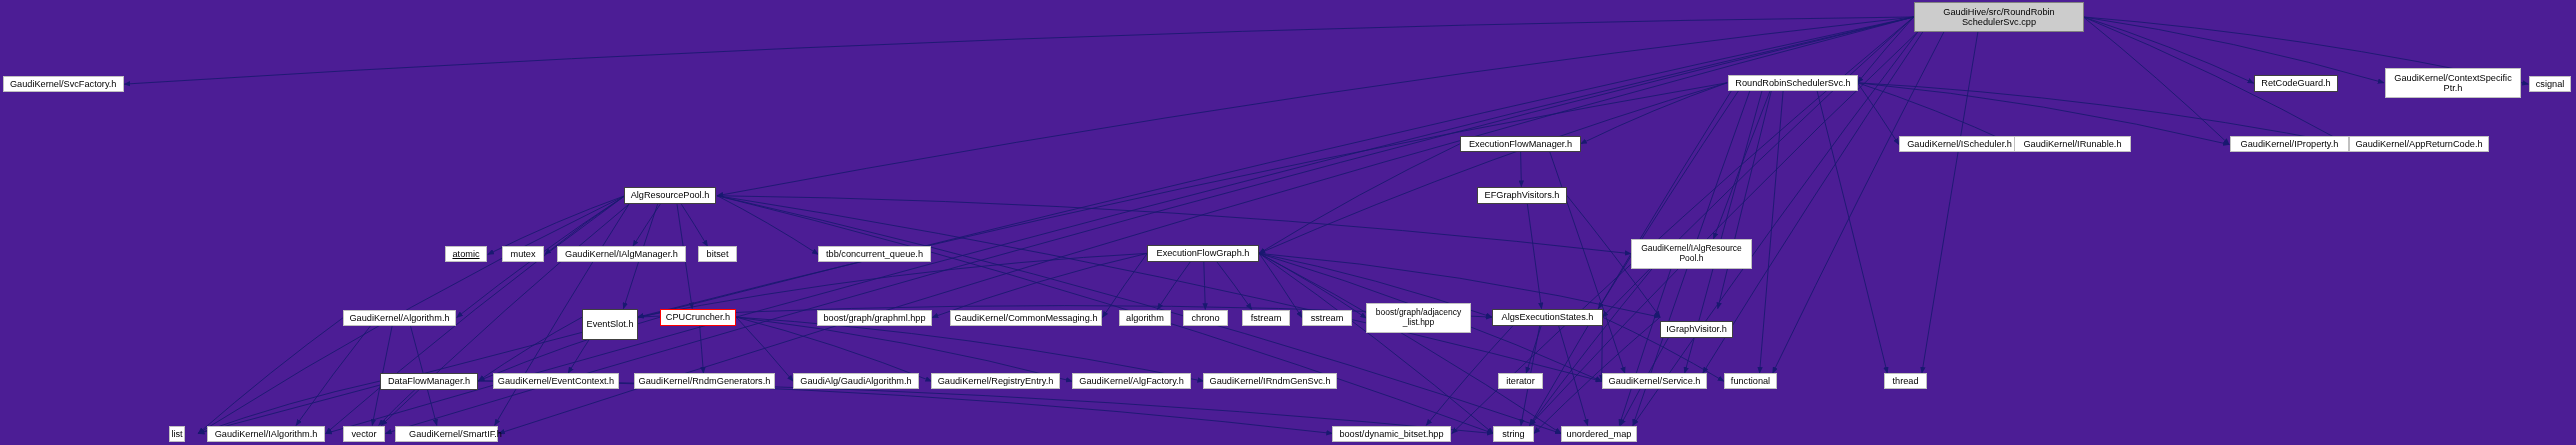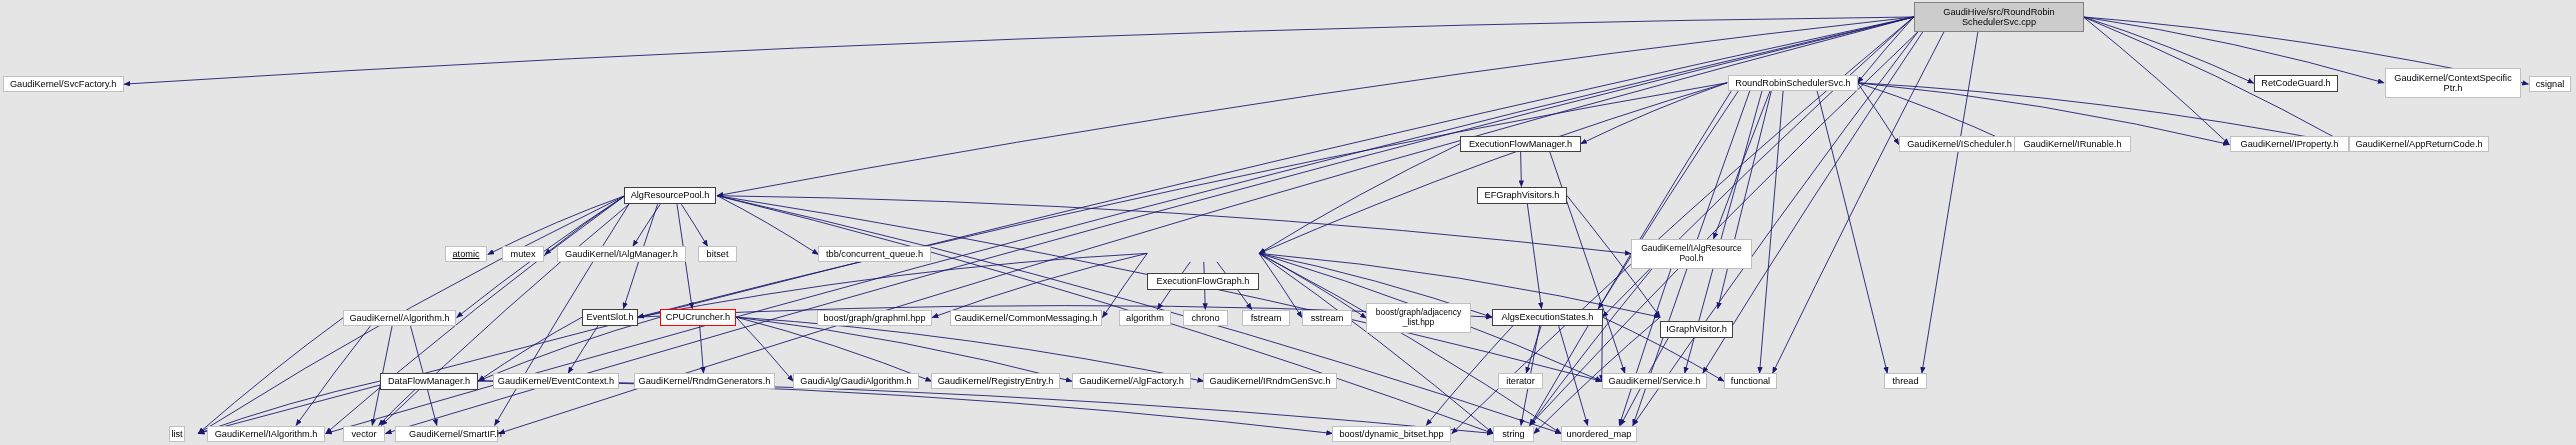--- a/index.html
+++ b/index.html
@@ -1,16 +1,16 @@
 <!DOCTYPE html>
 <html style="font-size:11px"><head>
 <meta charset="utf-8">
 <style>
   html,body{margin:0;padding:0;background:#ffffff;}
-  #canvas{position:relative;width:2576px;height:445px;background:#e5e5e5;
+  #canvas{position:relative;width:2576px;height:445px;background:#4c1d95;
           font-family:"Liberation Sans","DejaVu Sans",sans-serif;overflow:hidden;}
   svg#edges{position:absolute;left:0;top:0;width:2576px;height:445px;pointer-events:none;}
   .node{position:absolute;box-sizing:border-box;display:flex;align-items:center;
         justify-content:center;text-align:center;background:#ffffff;
         border:0.7px solid #c0c0c0;color:#000000;font-size:9.2px;line-height:1.12;
         padding:0.7px 2px;white-space:pre-line;}
   .node.root{background:#cccccc;border:0.7px solid #808080;}
   .node.strong{border:1.1px solid #404040;}
   .node.red{border:1.1px solid #ff0000;}
 </style>
@@ -136,25 +136,25 @@
       <div class="node" style="left: 2014px; top: 136px; width: 117px; height: 16.3px;">GaudiKernel/IRunable.h</div>
       <div class="node" style="left: 2230px; top: 136px; width: 119px; height: 16.3px;">GaudiKernel/IProperty.h</div>
       <div class="node" style="left: 2349px; top: 136px; width: 140px; height: 16.3px;">GaudiKernel/AppReturnCode.h</div>
       <div class="node strong" style="left: 624px; top: 187px; width: 92px; height: 17px;">AlgResourcePool.h</div>
       <div class="node strong" style="left: 1477px; top: 187px; width: 90px; height: 17px;">EFGraphVisitors.h</div>
       <div class="node" style="left: 445px; top: 246px; width: 42px; height: 16.3px; text-decoration: underline;">atomic</div>
       <div class="node" style="left: 502px; top: 246px; width: 42px; height: 16.3px;">mutex</div>
       <div class="node" style="left: 557px; top: 246px; width: 129px; height: 16.3px;">GaudiKernel/IAlgManager.h</div>
       <div class="node" style="left: 698px; top: 246px; width: 39px; height: 16.3px;">bitset</div>
       <div class="node" style="left: 818px; top: 246px; width: 113px; height: 16.3px;">tbb/concurrent_queue.h</div>
-      <div class="node strong" style="left: 1147px; top: 245px; width: 112px; height: 17px; margin-top: 28px;">ExecutionFlowGraph.h</div>
+      <div class="node strong" style="left: 1147px; top: 245px; width: 112px; height: 17px;">ExecutionFlowGraph.h</div>
       <div class="node" style="left: 1631px; top: 239px; width: 121px; height: 30px; font-size: 8.5px;">GaudiKernel/IAlgResource
 Pool.h</div>
       <div class="node" style="left: 343px; top: 310px; width: 113px; height: 16.3px;">GaudiKernel/Algorithm.h</div>
-      <div class="node strong" style="left: 582px; top: 309px; width: 56px; height: 17px;">EventSlot.h</div>
+      <div class="node strong" style="left: 582px; top: 309px; width: 56px; height: 31px;">EventSlot.h</div>
       <div class="node red" style="left: 660px; top: 309px; width: 76px; height: 17px;">CPUCruncher.h</div>
       <div class="node" style="left: 817px; top: 310px; width: 115px; height: 16.3px;">boost/graph/graphml.hpp</div>
       <div class="node" style="left: 950px; top: 310px; width: 152px; height: 16.3px;">GaudiKernel/CommonMessaging.h</div>
       <div class="node" style="left: 1119px; top: 310px; width: 52px; height: 16.3px;">algorithm</div>
       <div class="node" style="left: 1183px; top: 310px; width: 45px; height: 16.3px;">chrono</div>
       <div class="node" style="left: 1242px; top: 310px; width: 48px; height: 16.3px;">fstream</div>
       <div class="node" style="left: 1302px; top: 310px; width: 50px; height: 16.3px;">sstream</div>
       <div class="node" style="left: 1366px; top: 303px; width: 105px; height: 30px; font-size: 8.5px;">boost/graph/adjacency
 _list.hpp</div>
       <div class="node strong" style="left: 1492px; top: 309px; width: 111px; height: 17px;">AlgsExecutionStates.h</div>

